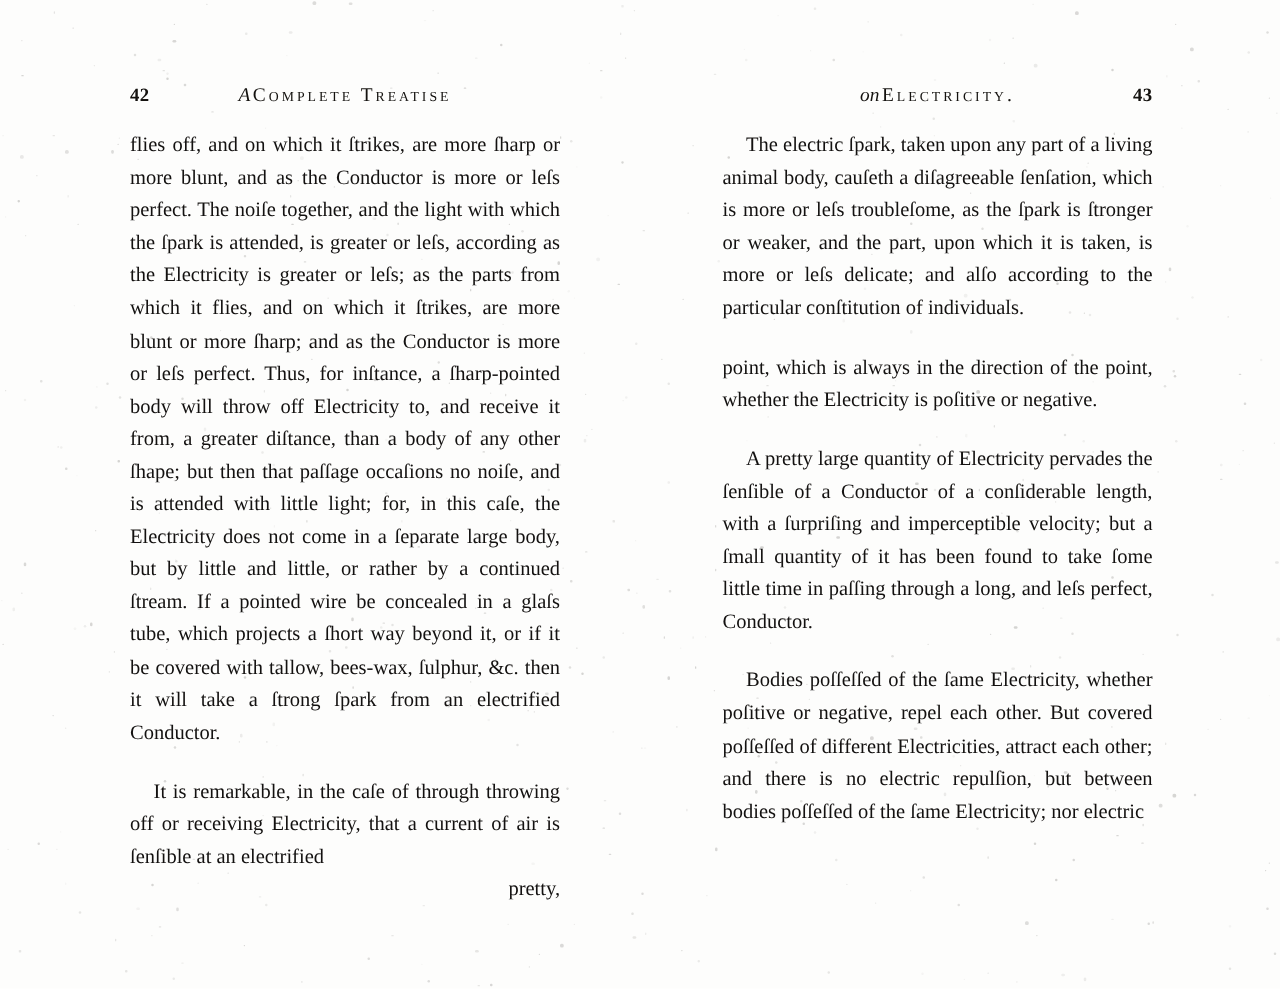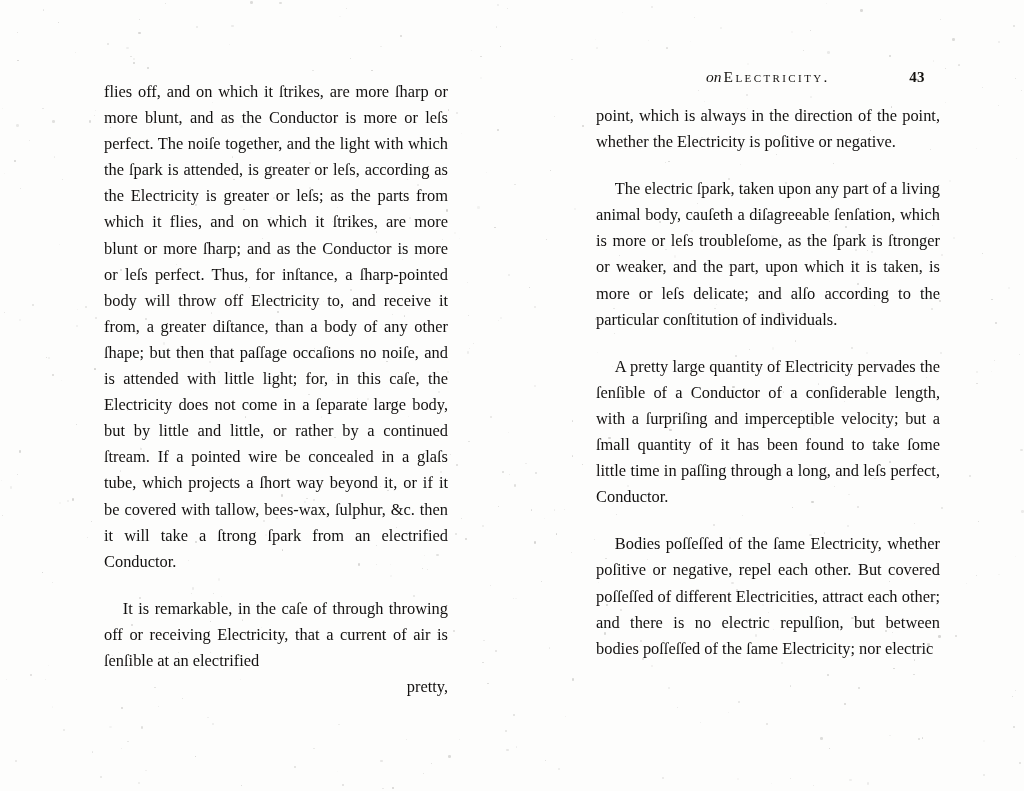--- a/index.html
+++ b/index.html
@@ -35,21 +35,21 @@
     left: 0; top: 0;
     width: 1024px;
     height: 791px;
   }
   .col {
     position: absolute;
     top: 68px;
     width: 344px;
   }
   .col-left  { left: 104px; }
-  .col-right { left: 596px; }
+  .col-right { left: 578px; }
 
   .running-head {
     display: flex;
     align-items: baseline;
     height: 24px;
     font-size: 15.5px;
     color: #14120f;
     white-space: nowrap;
   }
   .rh-folio {
@@ -65,21 +65,21 @@
     font-size: 15.5px;
   }
   .rh-title .lead-italic {
     font-style: italic;
     font-variant: normal;
     letter-spacing: 0;
     padding-right: 2px;
   }
   .rh-left .rh-folio  { width: 46px; text-align: left; }
   .rh-left .rh-spacer { width: 46px; }
-  .rh-right .rh-folio { width: 46px; text-align: center; }
+  .rh-right .rh-folio { width: 46px; text-align: right; }
   .rh-right .rh-spacer{ width: 46px; }
   .rh-right .rh-title .lead-italic {
     font-variant: normal;
     letter-spacing: 0;
   }
 
   .body-text {
     margin-top: 11px;
     font-size: 16.4px;
     line-height: 26.1px;
@@ -633,40 +633,45 @@
       <span style="left: 851.4px; top: 346.8px; width: 2.1px; height: 2.1px; background: rgb(140, 138, 134); opacity: 0.42;"></span>
       <span style="left: 1015.8px; top: 158.1px; width: 0.74px; height: 0.74px; background: rgb(140, 138, 134); opacity: 0.19;"></span>
       <span style="left: 981.6px; top: 252.6px; width: 1.84px; height: 1.84px; background: rgb(140, 138, 134); opacity: 0.62;"></span>
       <span style="left: 449.6px; top: 453.5px; width: 1.18px; height: 1.18px; background: rgb(140, 138, 134); opacity: 0.45;"></span>
     </div>
 
   <div class="spread">
 
     <div class="col col-left">
 
+      <div class="running-head rh-left">
+        <span class="rh-folio">42</span>
+        <span class="rh-title"><span class="lead-italic">A</span><span>Complete Treatise</span></span>
+        <span class="rh-spacer"></span>
+      </div>
 
       <div class="body-text">
         <p class="para first">flies off, and on which it ſtrikes, are more ſharp or more blunt, and as the Conductor is more or leſs perfect. The noiſe together, and the light with which the ſpark is attended, is greater or leſs, according as the Electricity is greater or leſs; as the parts from which it flies, and on which it ſtrikes, are more blunt or more ſharp; and as the Conductor is more or leſs perfect. Thus, for inſtance, a ſharp-pointed body will throw off Electricity to, and receive it from, a greater diſtance, than a body of any other ſhape; but then that paſſage occaſions no noiſe, and is attended with little light; for, in this caſe, the Electricity does not come in a ſeparate large body, but by little and little, or rather by a continued ſtream. If a pointed wire be concealed in a glaſs tube, which projects a ſhort way beyond it, or if it be covered with tallow, bees-wax, ſulphur, &amp;c. then it will take a ſtrong ſpark from an electrified Conductor.</p>
         <p class="para">It is remarkable, in the caſe of through throwing off or receiving Electricity, that a current of air is ſenſible at an electrified</p>
         <p class="catchline">pretty,</p>
       </div>
 
     </div>
 
     <div class="col col-right">
 
       <div class="running-head rh-right">
         <span class="rh-spacer"></span>
         <span class="rh-title"><span class="lead-italic">on</span><span>Electricity.</span></span>
         <span class="rh-folio">43</span>
       </div>
 
       <div class="body-text">
+        <p class="para">The electric ſpark, taken upon any part of a living animal body, cauſeth a diſagreeable ſenſation, which is more or leſs troubleſome, as the ſpark is ſtronger or weaker, and the part, upon which it is taken, is more or leſs delicate; and alſo according to the particular conſtitution of individuals.</p>
         <p class="para first">point, which is always in the direction of the point, whether the Electricity is poſitive or negative.</p>
-        <p class="para">The electric ſpark, taken upon any part of a living animal body, cauſeth a diſagreeable ſenſation, which is more or leſs troubleſome, as the ſpark is ſtronger or weaker, and the part, upon which it is taken, is more or leſs delicate; and alſo according to the particular conſtitution of individuals.</p>
         <p class="para">A pretty large quantity of Electricity pervades the ſenſible of a Conductor of a conſiderable length, with a ſurpriſing and imperceptible velocity; but a ſmall quantity of it has been found to take ſome little time in paſſing through a long, and leſs perfect, Conductor.</p>
         <p class="para">Bodies poſſeſſed of the ſame Electricity, whether poſitive or negative, repel each other. But covered poſſeſſed of different Electricities, attract each other; and there is no electric repulſion, but between bodies poſſeſſed of the ſame Electricity; nor electric</p>
       </div>
 
     </div>
 
   </div>
 </div>
 
 </body></html>

